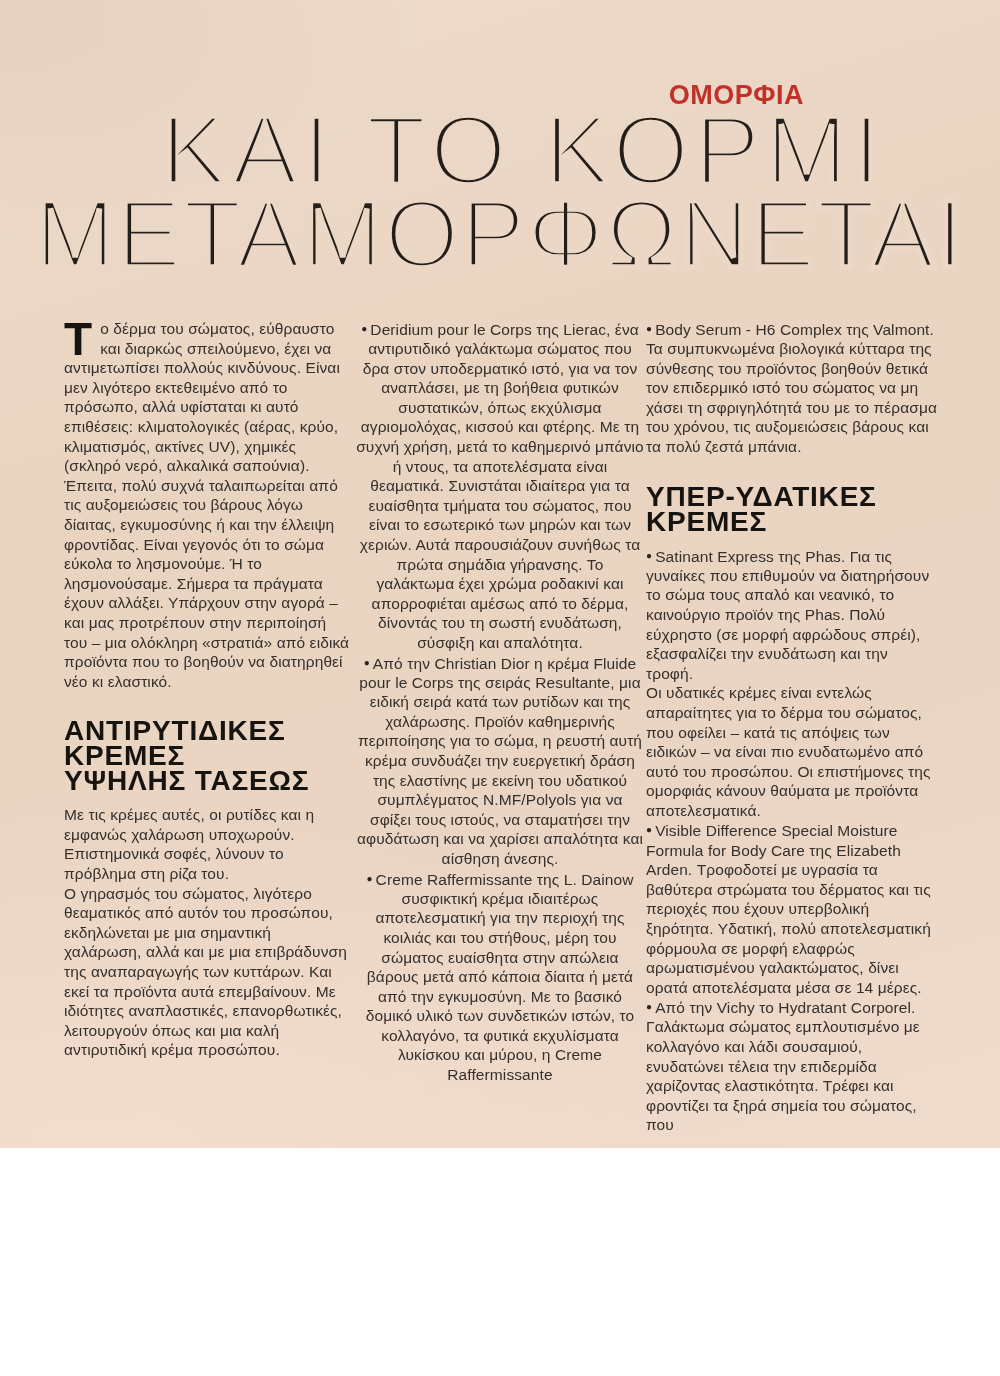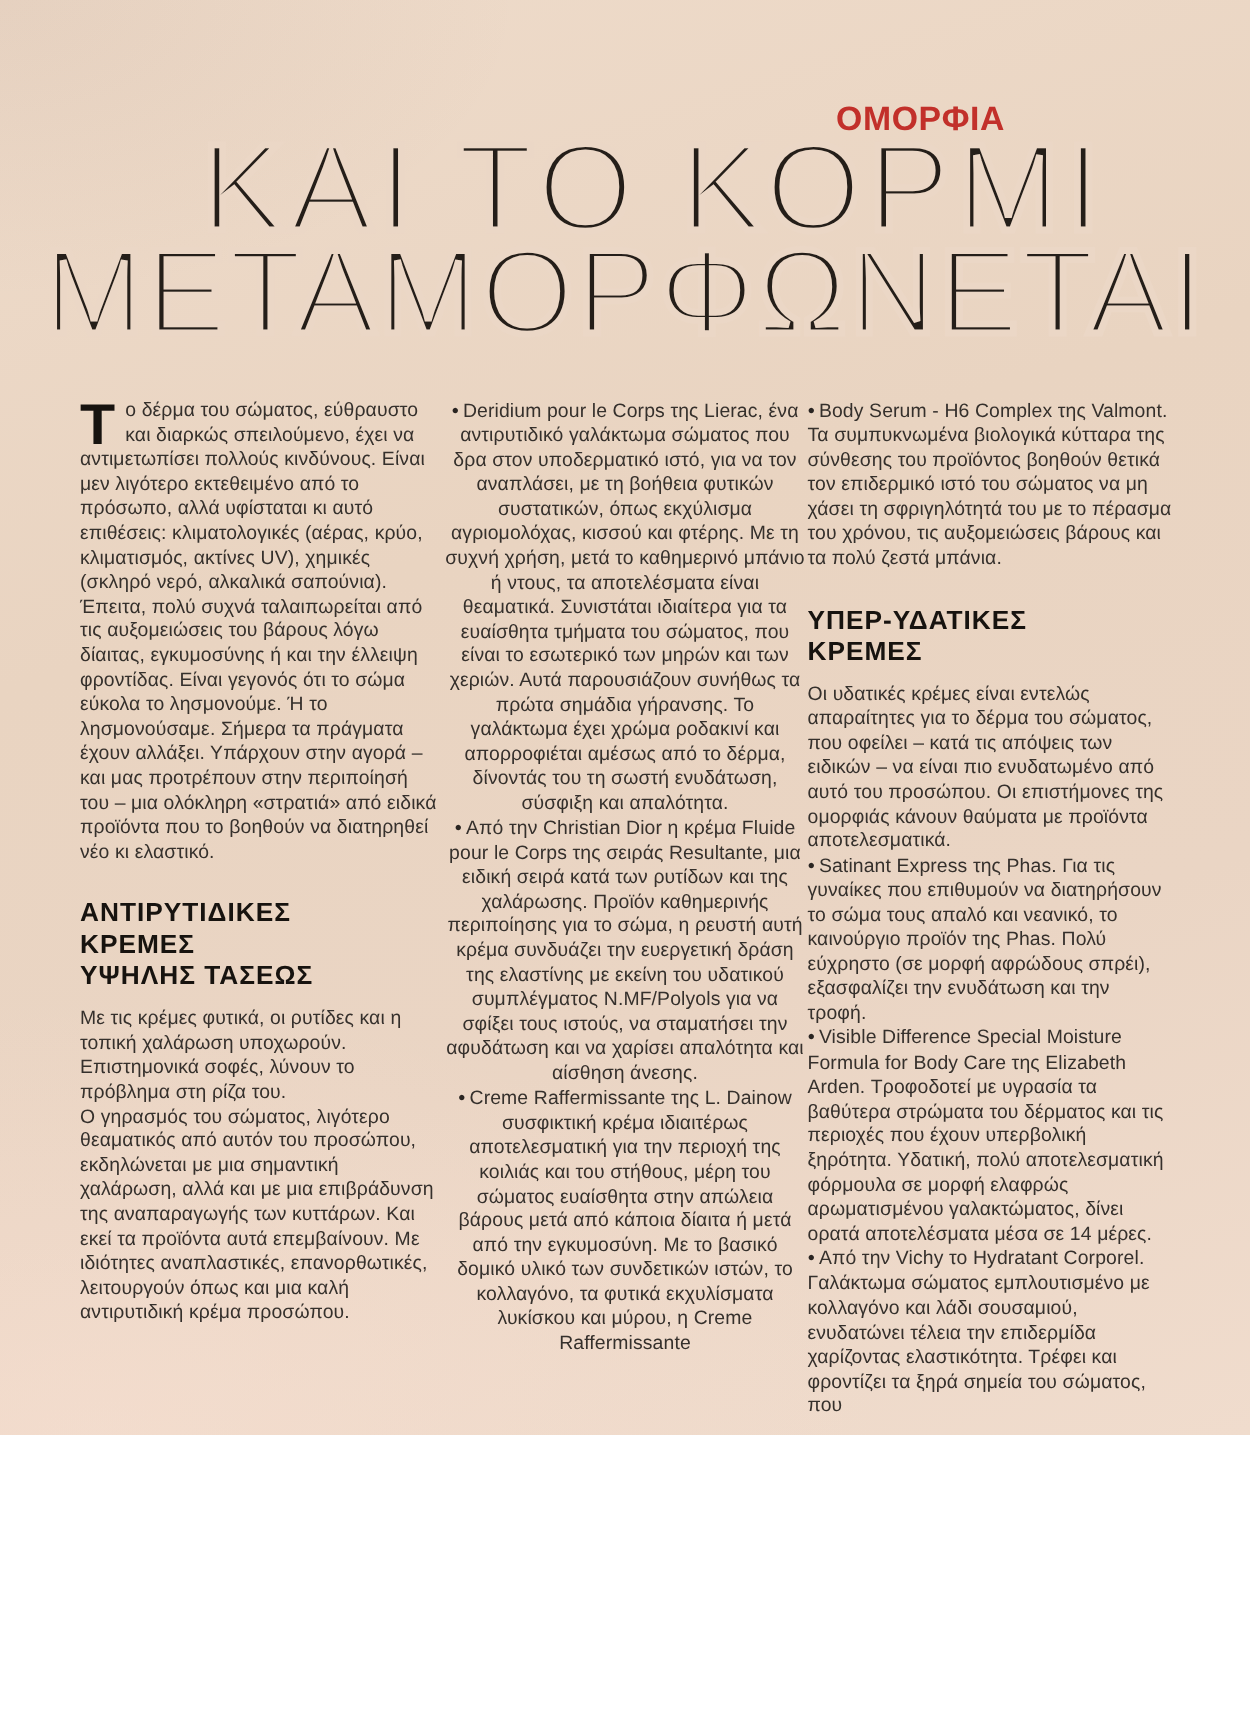--- a/index.html
+++ b/index.html
@@ -44,21 +44,21 @@
   .col-3{left:646px;width:292px;}
   .body-para{margin:0;}
   .dot{font-size:10px;vertical-align:2.5px;margin-right:3px;color:#2a2522;}
   .dropcap{
     float:left;
     font-size:46px;line-height:34px;
     font-weight:bold;color:#17130f;
     margin:3px 8px 0 0;
   }
   .section-heading{
-    font-size:21px;line-height:25px;
+    font-size:28px;line-height:25px;
     font-weight:bold;letter-spacing:.8px;
     color:#17130f;
     margin:27px 0 12px 0;
   }
   .col > .section-heading:first-child{margin-top:0;}
   
   .foot-photo{position:absolute;left:0;top:1142px;}
   
   .footer{
     position:absolute;left:726px;top:1326px;
@@ -76,33 +76,33 @@
 
   <h1>
     <span class="hl hl1">ΚΑΙ ΤΟ ΚΟΡΜΙ</span>
     <span class="hl hl2">ΜΕΤΑΜΟΡΦΩΝΕΤΑΙ</span>
   </h1>
 
   <div class="col col-1">
       <p class="body-para"><span class="dropcap">Τ</span>ο δέρμα του σώματος, εύθραυστο και διαρκώς σπειλούμενο, έχει να αντιμετωπίσει πολλούς κινδύνους. Είναι μεν λιγότερο εκτεθειμένο από το πρόσωπο, αλλά υφίσταται κι αυτό επιθέσεις: κλιματολογικές (αέρας, κρύο, κλιματισμός, ακτίνες UV), χημικές (σκληρό νερό, αλκαλικά σαπούνια).</p>
       <p class="body-para">Έπειτα, πολύ συχνά ταλαιπωρείται από τις αυξομειώσεις του βάρους λόγω δίαιτας, εγκυμοσύνης ή και την έλλειψη φροντίδας. Είναι γεγονός ότι το σώμα εύκολα το λησμονούμε. Ή το λησμονούσαμε. Σήμερα τα πράγματα έχουν αλλάξει. Υπάρχουν στην αγορά – και μας προτρέπουν στην περιποίησή του – μια ολόκληρη «στρατιά» από ειδικά προϊόντα που το βοηθούν να διατηρηθεί νέο κι ελαστικό.</p>
       <h3 class="section-heading">ΑΝΤΙΡΥΤΙΔΙΚΕΣ<br>ΚΡΕΜΕΣ<br>ΥΨΗΛΗΣ ΤΑΣΕΩΣ</h3>
-      <p class="body-para">Με τις κρέμες φυτικά, οι ρυτίδες και η τοπική χαλάρωση υποχωρούν. Επιστημονικά σοφές, λύνουν το πρόβλημα στη ρίζα του.</p>
+      <p class="body-para">Με τις κρέμες αυτές, οι ρυτίδες και η εμφανώς χαλάρωση υποχωρούν. Επιστημονικά σοφές, λύνουν το πρόβλημα στη ρίζα του.</p>
       <p class="body-para">Ο γηρασμός του σώματος, λιγότερο θεαματικός από αυτόν του προσώπου, εκδηλώνεται με μια σημαντική χαλάρωση, αλλά και με μια επιβράδυνση της αναπαραγωγής των κυττάρων. Και εκεί τα προϊόντα αυτά επεμβαίνουν. Με ιδιότητες αναπλαστικές, επανορθωτικές, λειτουργούν όπως και μια καλή αντιρυτιδική κρέμα προσώπου.</p>
     </div>
   <div class="col col-2">
       <p class="body-para"><span class="dot">●</span>Deridium pour le Corps της Lierac, ένα αντιρυτιδικό γαλάκτωμα σώματος που δρα στον υποδερματικό ιστό, για να τον αναπλάσει, με τη βοήθεια φυτικών συστατικών, όπως εκχύλισμα αγριομολόχας, κισσού και φτέρης. Με τη συχνή χρήση, μετά το καθημερινό μπάνιο ή ντους, τα αποτελέσματα είναι θεαματικά. Συνιστάται ιδιαίτερα για τα ευαίσθητα τμήματα του σώματος, που είναι το εσωτερικό των μηρών και των χεριών. Αυτά παρουσιάζουν συνήθως τα πρώτα σημάδια γήρανσης. Το γαλάκτωμα έχει χρώμα ροδακινί και απορροφιέται αμέσως από το δέρμα, δίνοντάς του τη σωστή ενυδάτωση, σύσφιξη και απαλότητα.</p>
       <p class="body-para"><span class="dot">●</span>Από την Christian Dior η κρέμα Fluide pour le Corps της σειράς Resultante, μια ειδική σειρά κατά των ρυτίδων και της χαλάρωσης. Προϊόν καθημερινής περιποίησης για το σώμα, η ρευστή αυτή κρέμα συνδυάζει την ευεργετική δράση της ελαστίνης με εκείνη του υδατικού συμπλέγματος N.MF/Polyols για να σφίξει τους ιστούς, να σταματήσει την αφυδάτωση και να χαρίσει απαλότητα και αίσθηση άνεσης.</p>
       <p class="body-para"><span class="dot">●</span>Creme Raffermissante της L. Dainow συσφικτική κρέμα ιδιαιτέρως αποτελεσματική για την περιοχή της κοιλιάς και του στήθους, μέρη του σώματος ευαίσθητα στην απώλεια βάρους μετά από κάποια δίαιτα ή μετά από την εγκυμοσύνη. Με το βασικό δομικό υλικό των συνδετικών ιστών, το κολλαγόνο, τα φυτικά εκχυλίσματα λυκίσκου και μύρου, η Creme Raffermissante</p>
     </div>
   <div class="col col-3">
       <p class="body-para"><span class="dot">●</span>Body Serum - H6 Complex της Valmont. Τα συμπυκνωμένα βιολογικά κύτταρα της σύνθεσης του προϊόντος βοηθούν θετικά τον επιδερμικό ιστό του σώματος να μη χάσει τη σφριγηλότητά του με το πέρασμα του χρόνου, τις αυξομειώσεις βάρους και τα πολύ ζεστά μπάνια.</p>
       <h3 class="section-heading">ΥΠΕΡ-ΥΔΑΤΙΚΕΣ<br>ΚΡΕΜΕΣ</h3>
+      <p class="body-para"><span class="dot">●</span>Satinant Express της Phas. Για τις γυναίκες που επιθυμούν να διατηρήσουν το σώμα τους απαλό και νεανικό, το καινούργιο προϊόν της Phas. Πολύ εύχρηστο (σε μορφή αφρώδους σπρέι), εξασφαλίζει την ενυδάτωση και την τροφή.</p>
       <p class="body-para">Οι υδατικές κρέμες είναι εντελώς απαραίτητες για το δέρμα του σώματος, που οφείλει – κατά τις απόψεις των ειδικών – να είναι πιο ενυδατωμένο από αυτό του προσώπου. Οι επιστήμονες της ομορφιάς κάνουν θαύματα με προϊόντα αποτελεσματικά.</p>
-      <p class="body-para"><span class="dot">●</span>Satinant Express της Phas. Για τις γυναίκες που επιθυμούν να διατηρήσουν το σώμα τους απαλό και νεανικό, το καινούργιο προϊόν της Phas. Πολύ εύχρηστο (σε μορφή αφρώδους σπρέι), εξασφαλίζει την ενυδάτωση και την τροφή.</p>
       <p class="body-para"><span class="dot">●</span>Visible Difference Special Moisture Formula for Body Care της Elizabeth Arden. Τροφοδοτεί με υγρασία τα βαθύτερα στρώματα του δέρματος και τις περιοχές που έχουν υπερβολική ξηρότητα. Υδατική, πολύ αποτελεσματική φόρμουλα σε μορφή ελαφρώς αρωματισμένου γαλακτώματος, δίνει ορατά αποτελέσματα μέσα σε 14 μέρες.</p>
       <p class="body-para"><span class="dot">●</span>Από την Vichy το Hydratant Corporel. Γαλάκτωμα σώματος εμπλουτισμένο με κολλαγόνο και λάδι σουσαμιού, ενυδατώνει τέλεια την επιδερμίδα χαρίζοντας ελαστικότητα. Τρέφει και φροντίζει τα ξηρά σημεία του σώματος, που</p>
     </div>
 
   <svg class="foot-photo" width="648" height="234" viewBox="0 0 648 234" aria-hidden="true">
     <defs>
       <linearGradient id="skin" x1="0" y1="0" x2="0" y2="1">
         <stop offset="0" stop-color="#d69e6c"></stop>
         <stop offset="0.5" stop-color="#bd8150"></stop>
         <stop offset="1" stop-color="#9c6236"></stop>

